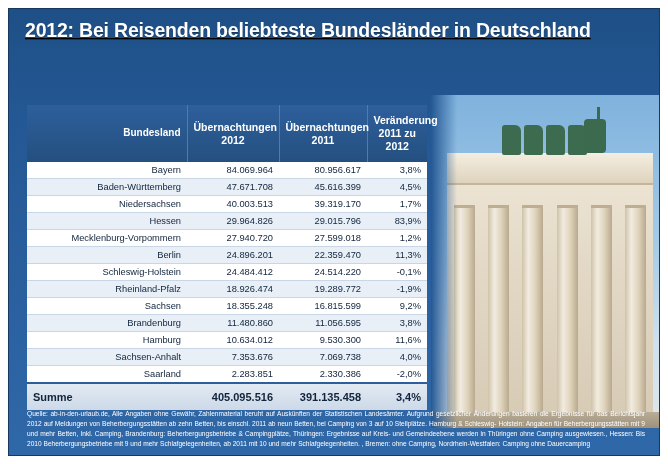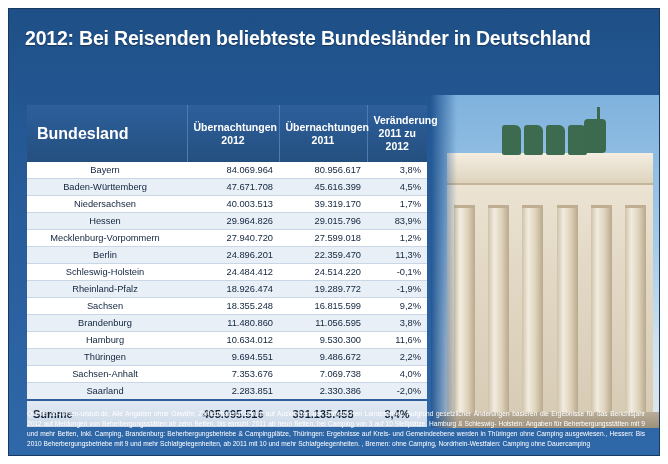--- a/index.html
+++ b/index.html
@@ -19,21 +19,22 @@
   .inner{
     position:relative;
     width:652px;height:448px;
     background:linear-gradient(180deg,#1e4f86 0%,#245894 25%,#2a5f9e 60%,#2f68a8 100%);
     box-sizing:border-box;
     overflow:hidden;
     border:1px solid #17395f;
   }
   
   .header{
-    padding:18px 16px 2px 16px;
+    padding:10px 16px 2px 16px;
+    text-decoration:underline;
   }
   .title{
     color:#ffffff;
     font-size:19.5px;
     font-weight:bold;
     letter-spacing:-0.2px;
     line-height:1.15;
     text-shadow:0 1px 1px rgba(0,0,0,.35);
     white-space:nowrap;
   }
@@ -121,52 +122,52 @@
     font-size:10.5px;
     font-weight:bold;
     padding:9px 6px;
     text-align:center;
     vertical-align:middle;
     border-right:1px solid #4a7cb5;
     line-height:1.25;
   }
   thead th:last-child{border-right:none;}
   thead th.state-head{
-    text-align:left;
+    text-align:right;
     padding-left:10px;
-    font-size:16px;
+    font-size:10px;
   }
   tbody td{
     font-size:9.3px;
     color:#11243c;
     padding:3px 6px;
     border-bottom:1px solid #c8d6e6;
     text-align:right;
     white-space:nowrap;
   }
   tbody td.state{
-    text-align:center;
+    text-align:right;
     padding-left:2px;
   }
   tbody td.chg{
   }
   tbody tr:nth-child(odd){background:#ffffff;}
   tbody tr:nth-child(even){background:#e8eff7;}
   tfoot td{
     background:linear-gradient(180deg,#e2eaf3,#cdd9e8);
     font-size:11px;
     font-weight:bold;
     color:#11243c;
     padding:7px 6px;
-    text-align:center;
+    text-align:right;
     border-top:2px solid #2e5f9c;
     white-space:nowrap;
   }
   tfoot td.state{text-align:left;}
-  tfoot td.chg{text-align:center;}
+  tfoot td.chg{text-align:right;}
   col.c1{width:160px;}
   col.c2{width:92px;}
   col.c3{width:88px;}
   col.c4{width:60px;}
   
   .footnote{
     position:absolute;
     left:18px;right:14px;bottom:6px;
     color:#ffffff;
     font-size:6.6px;
@@ -296,26 +297,20 @@
             <td>11.056.595</td>
             <td class="chg">3,8%</td>
           </tr>
           <tr>
             <td class="state">Hamburg</td>
             <td>10.634.012</td>
             <td>9.530.300</td>
             <td class="chg">11,6%</td>
           </tr>
           <tr>
-            <td class="state">Thüringen</td>
-            <td>9.694.551</td>
-            <td>9.486.672</td>
-            <td class="chg">2,2%</td>
-          </tr>
-          <tr>
             <td class="state">Sachsen-Anhalt</td>
             <td>7.353.676</td>
             <td>7.069.738</td>
             <td class="chg">4,0%</td>
           </tr>
           <tr>
             <td class="state">Saarland</td>
             <td>2.283.851</td>
             <td>2.330.386</td>
             <td class="chg">-2,0%</td>

